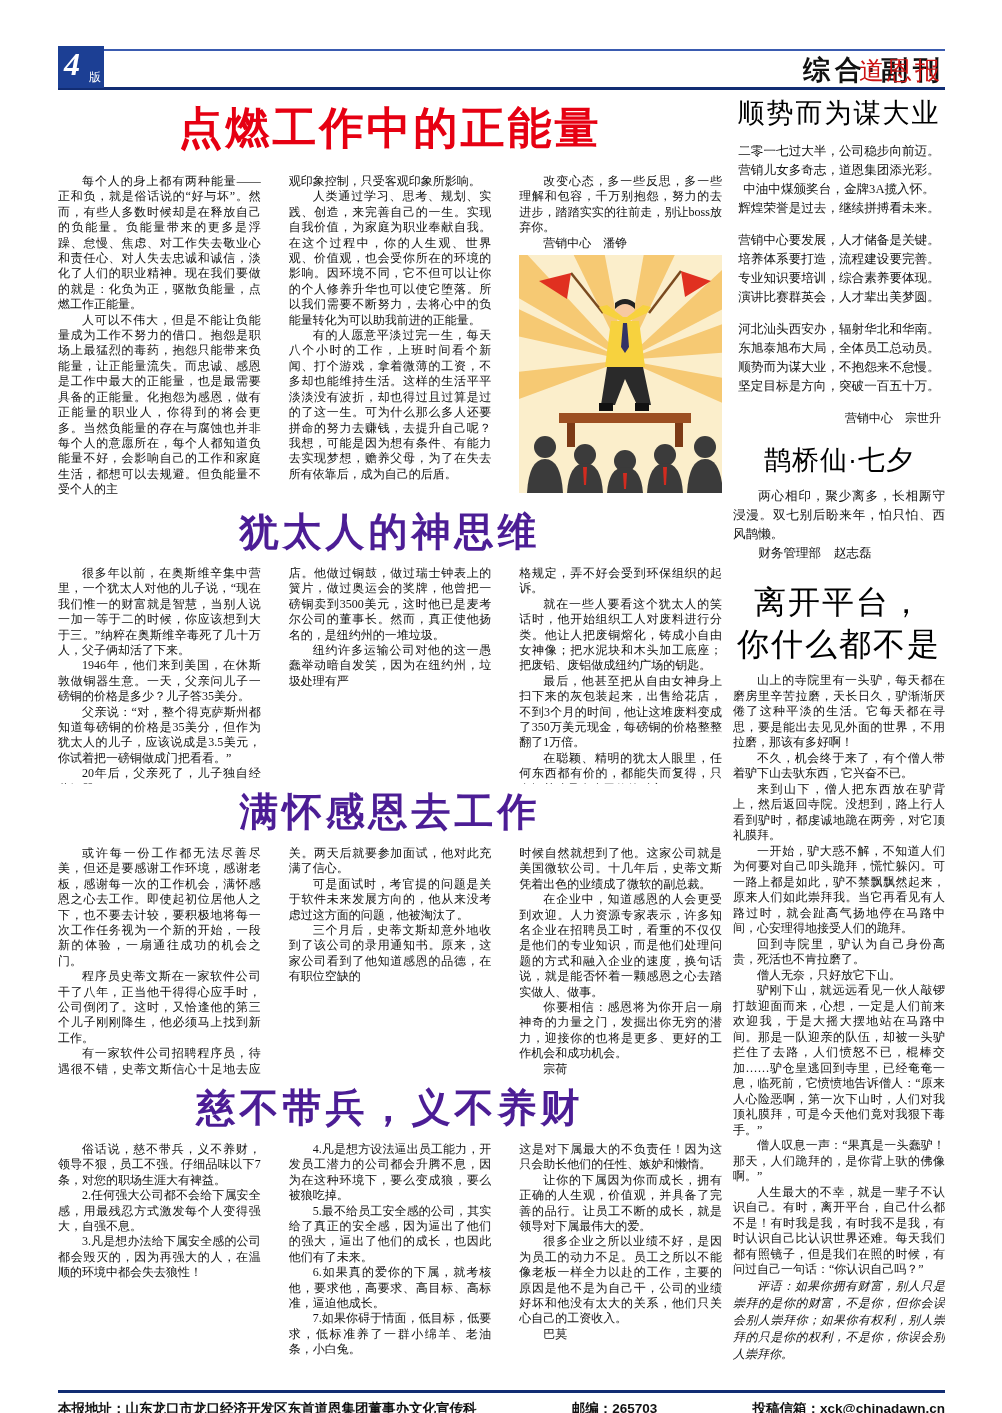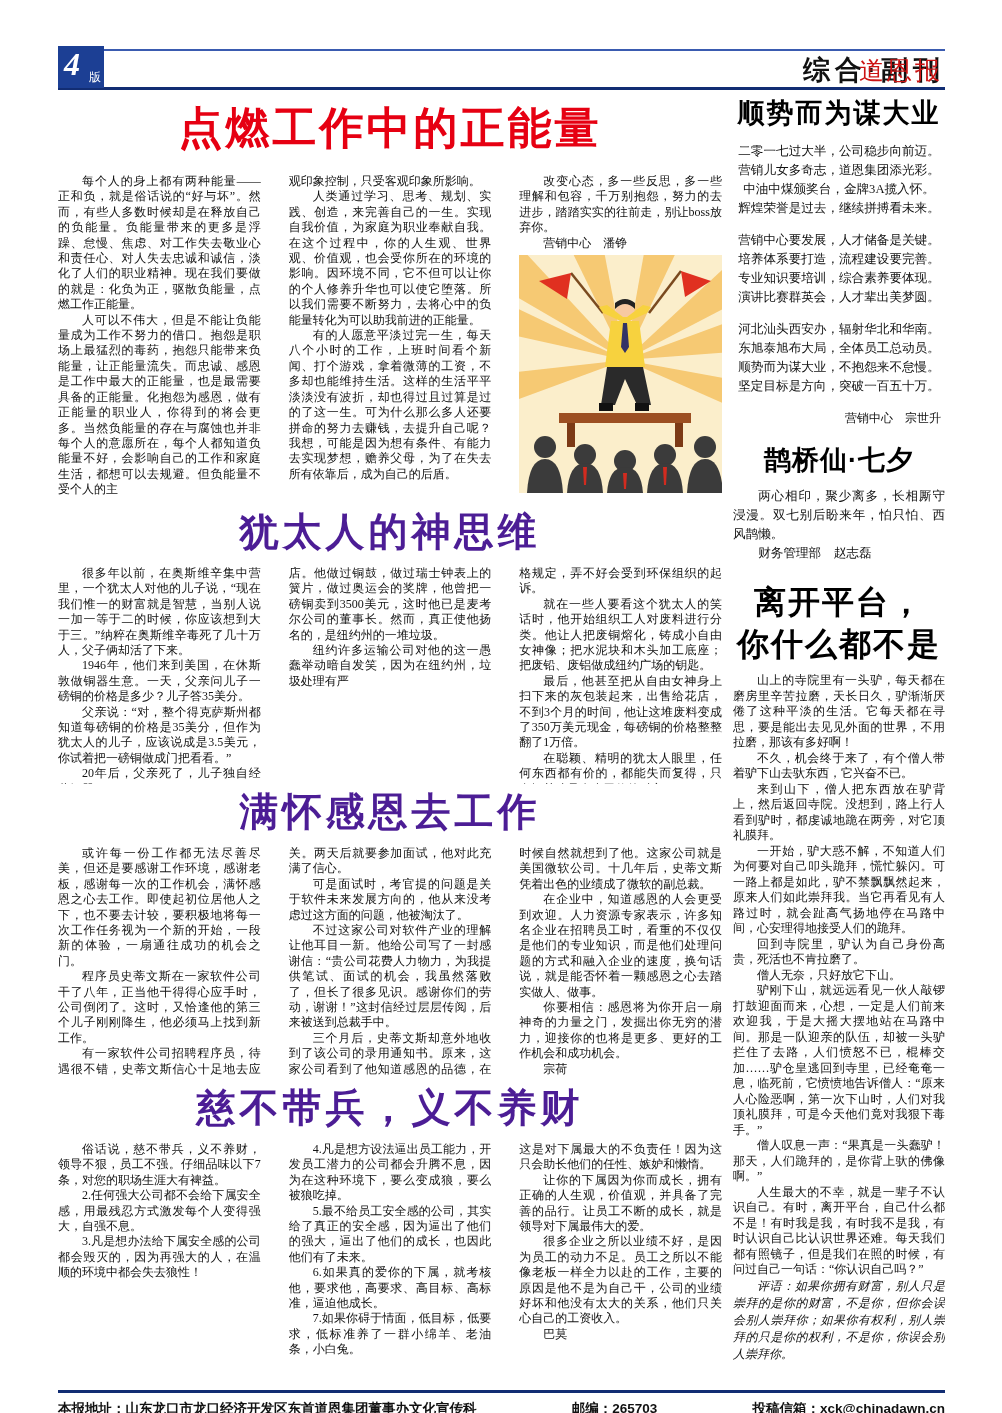--- a/index.html
+++ b/index.html
@@ -34,21 +34,21 @@
     text-indent:2em; margin:0; }
   .col p.noindent, .flow p.noindent { text-indent:0; }
   .sig { text-align:right; padding-right:14px; font-size:12px; line-height:18px; margin:0; }
 
   
   .illus { width:212px; height:238px; margin-top:4px; display:block; }
 
   
   #sidebar { position:absolute; left:733px; top:96px; width:212px; height:1294px; overflow:hidden; }
   .side-title { text-align:center; font-family:"Liberation Sans","DejaVu Sans",sans-serif;
-    font-weight:700; color:#000; }
+    font-weight:400; color:#000; }
   .poem-title { font-size:27px; letter-spacing:2px; line-height:34px; margin-bottom:12px; }
   .poem .stanza { margin-bottom:13px; }
   .poem .stanza p { font-size:12.6px; line-height:19px; text-align:center; text-indent:0; margin:0; }
   .ci-title { font-size:27px; letter-spacing:1px; line-height:34px; margin:16px 0 10px 0; }
   .ci p { font-size:12.6px; line-height:19px; text-align:justify; text-indent:2em; margin:0; }
   .donkey-title { font-size:32px; letter-spacing:2px; line-height:42px; margin-top:18px; }
   .donkey-body { margin-top:8px; }
   .donkey-body p { font-size:12px; line-height:15.5px; text-align:justify; text-indent:2em; margin:0; }
   .comment p { font-style:italic; font-size:12px; line-height:17px; text-align:justify;
     text-indent:2em; margin:0; }
@@ -172,21 +172,20 @@
   <div class="headline black" style="margin-bottom:8px;">满怀感恩去工作</div>
   <div class="cols">
     <div class="col" style="height:232px;">
         <p>或许每一份工作都无法尽善尽美，但还是要感谢工作环境，感谢老板，感谢每一次的工作机会，满怀感恩之心去工作。即使起初位居他人之下，也不要去计较，要积极地将每一次工作任务视为一个新的开始，一段新的体验，一扇通往成功的机会之门。</p>
         <p>程序员史蒂文斯在一家软件公司干了八年，正当他干得得心应手时，公司倒闭了。这时，又恰逢他的第三个儿子刚刚降生，他必须马上找到新工作。</p>
         <p>有一家软件公司招聘程序员，待遇很不错，史蒂文斯信心十足地去应聘了。凭着过硬的专业知识，他轻松地过了笔试</p>
       </div>
     <div class="col" style="height:232px;">
         <p class="noindent">关。两天后就要参加面试，他对此充满了信心。</p>
         <p>可是面试时，考官提的问题是关于软件未来发展方向的，他从来没考虑过这方面的问题，他被淘汰了。</p>
-        <p>不过这家公司对软件产业的理解让他耳目一新。他给公司写了一封感谢信：“贵公司花费人力物力，为我提供笔试、面试的机会，我虽然落败了，但长了很多见识。感谢你们的劳动，谢谢！”这封信经过层层传阅，后来被送到总裁手中。</p>
         <p>三个月后，史蒂文斯却意外地收到了该公司的录用通知书。原来，这家公司看到了他知道感恩的品德，在有职位空缺的</p>
       </div>
     <div class="col" style="height:232px;">
       <div>
           <p class="noindent">时候自然就想到了他。这家公司就是美国微软公司。十几年后，史蒂文斯凭着出色的业绩成了微软的副总裁。</p>
           <p>在企业中，知道感恩的人会更受到欢迎。人力资源专家表示，许多知名企业在招聘员工时，看重的不仅仅是他们的专业知识，而是他们处理问题的方式和融入企业的速度，换句话说，就是能否怀着一颗感恩之心去踏实做人、做事。</p>
           <p>你要相信：感恩将为你开启一扇神奇的力量之门，发掘出你无穷的潜力，迎接你的也将是更多、更好的工作机会和成功机会。</p>
         </div>
       <p class="sig">宗荷</p>
     </div>

